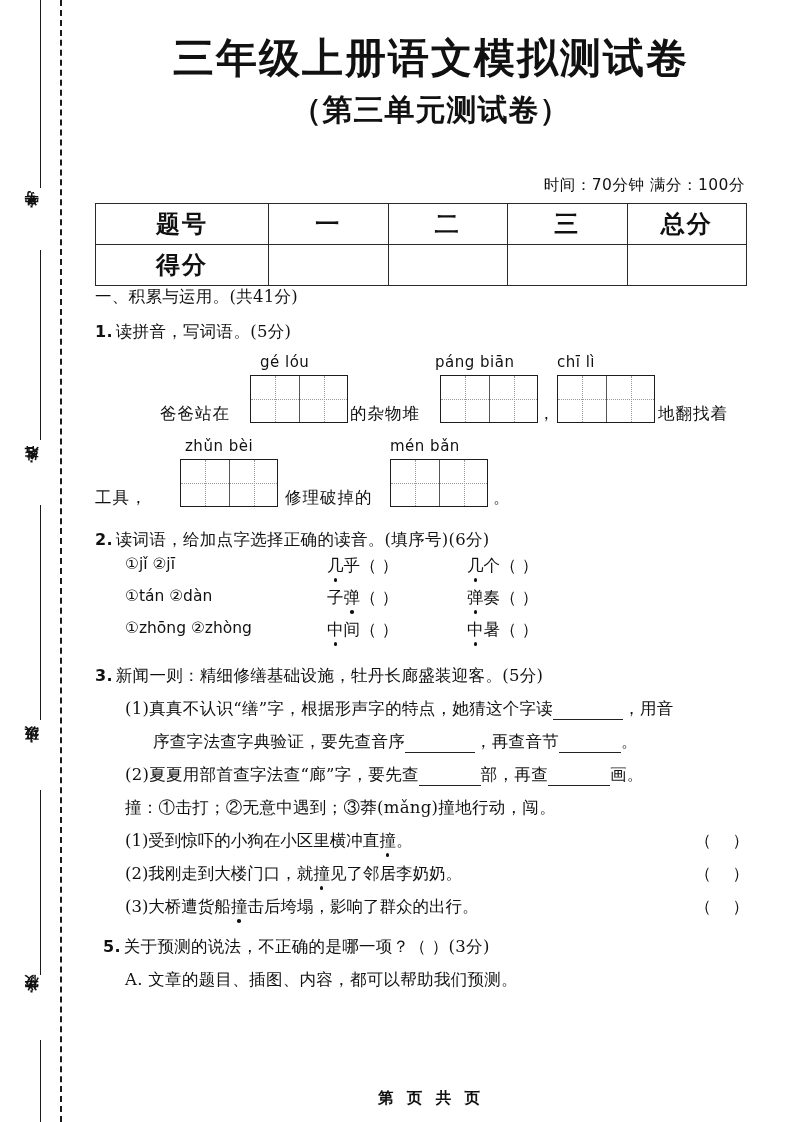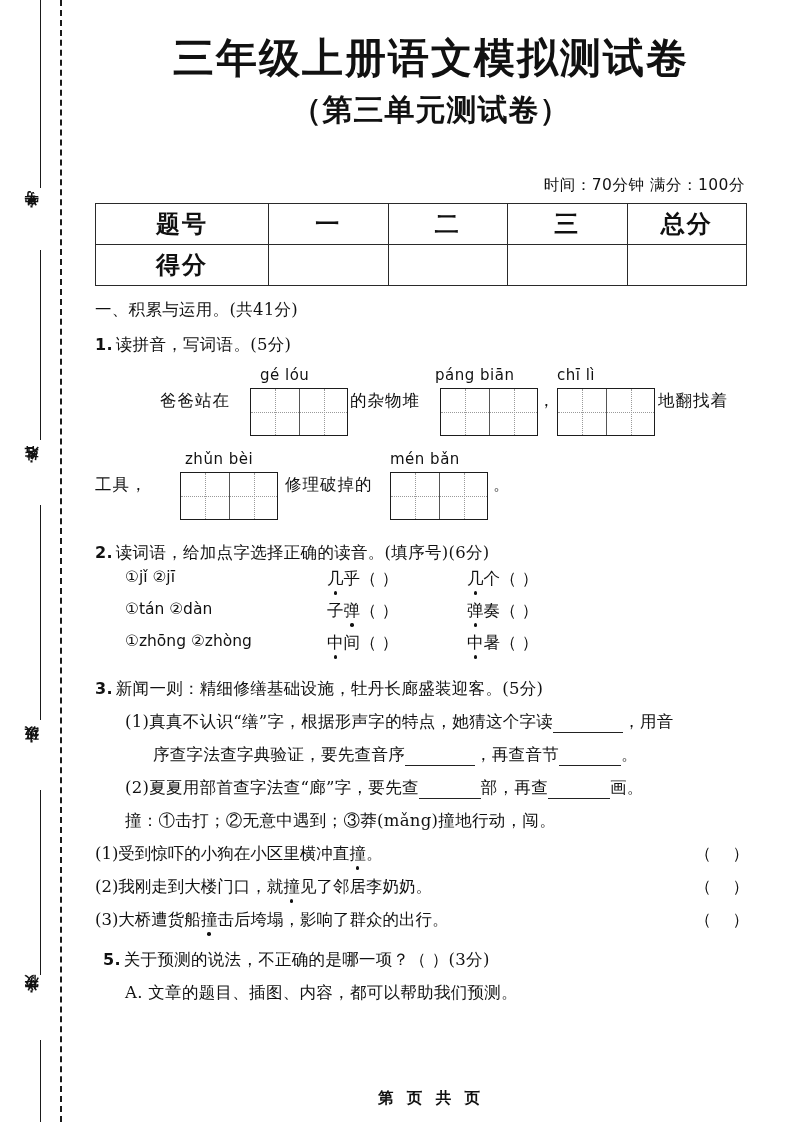--- a/index.html
+++ b/index.html
@@ -97,21 +97,20 @@
     font-size: 24px;
     font-weight: bold;
     font-family: "DejaVu Serif", serif;
     letter-spacing: 2px;
   }
   #score-table td.rowhead { width: 170px; }
 
   
   .sec-head {
     font-size: 16.5px;
-    margin-top: 13px;
     letter-spacing: 0.3px;
     font-family: "DejaVu Serif", serif;
   }
   .q {
     font-size: 16.5px;
     margin-top: 13px;
     letter-spacing: 0.3px;
     font-family: "DejaVu Serif", serif;
   }
   .q-num {
@@ -166,21 +165,21 @@
     white-space: nowrap;
     letter-spacing: 0.5px;
   }
   .tz-row {
     position: relative;
     height: 50px;
     font-size: 16.5px;
   }
   .tz-row .txt {
     position: absolute;
-    top: 2px;
+    top: 28px;
     white-space: nowrap;
     font-family: "DejaVu Serif", serif;
     letter-spacing: 1px;
   }
   .tzg {
     position: absolute;
     top: 0;
     height: 48px;
     border: 1.6px solid #1d1d1d;
     display: flex;
@@ -222,20 +221,21 @@
     font-size: 15.5px;
     text-align: right;
   }
   .opt-row .w1 { position: absolute; left: 232px; white-space: nowrap; }
   .opt-row .w2 { position: absolute; left: 372px; white-space: nowrap; }
 
   .q4-line {
     position: relative;
     font-size: 16.5px;
     margin-top: 11px;
+    margin-left: 30px;
     font-family: "DejaVu Serif", serif;
   }
   .q4-line .paren {
     position: absolute;
     right: 10px;
     top: 0;
     letter-spacing: 8px;
   }
 
   #footer {

